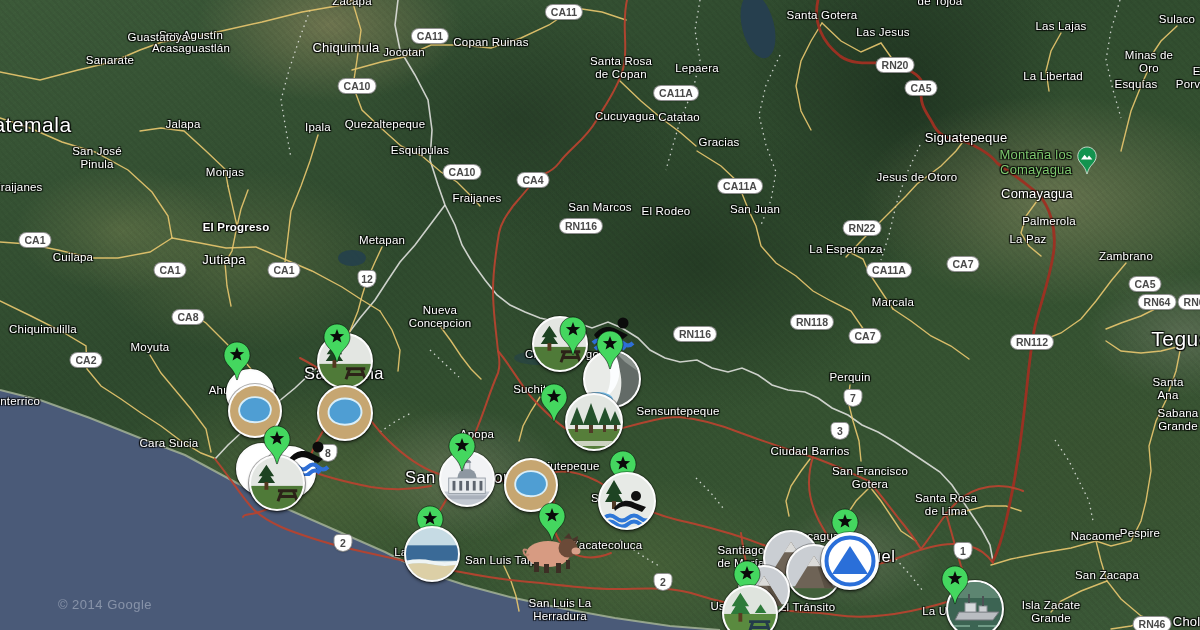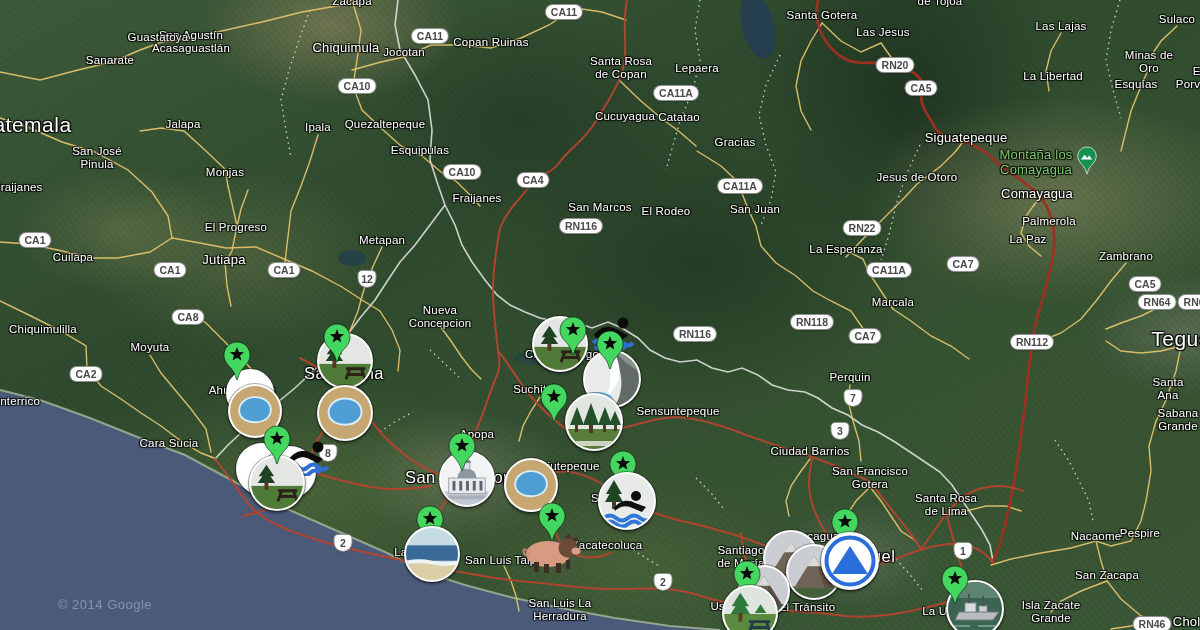--- a/index.html
+++ b/index.html
@@ -155,21 +155,21 @@
       <div class="lbl lbl-town" style="left: 110px; top: 61px;">Sanarate</div>
       <div class="lbl lbl-town" style="left: 352px; top: 2px;">Zacapa</div>
       <div class="lbl lbl-city" style="left: 346px; top: 48px;">Chiquimula</div>
       <div class="lbl lbl-town" style="left: 404px; top: 53px;">Jocotan</div>
       <div class="lbl lbl-town" style="left: 491px; top: 43px;">Copan Ruinas</div>
       <div class="lbl lbl-town" style="left: 621px; top: 68px;">Santa Rosa
 de Copan</div>
       <div class="lbl lbl-town" style="left: 697px; top: 69px;">Lepaera</div>
       <div class="lbl lbl-town" style="left: 625px; top: 117px;">Cucuyagua</div>
       <div class="lbl lbl-town" style="left: 679px; top: 118px;">Catatao</div>
-      <div class="lbl lbl-town" style="left: 713px; top: 143px; padding-left: 44px;">Gracias</div>
+      <div class="lbl lbl-town" style="left: 697px; top: 143px; padding-left: 44px;">Gracias</div>
       <div class="lbl lbl-town" style="left: 822px; top: 16px;">Santa Gotera</div>
       <div class="lbl lbl-town" style="left: 883px; top: 33px;">Las Jesus</div>
       <div class="lbl lbl-town" style="left: 940px; top: 2px;">de Tojoa</div>
       <div class="lbl lbl-town" style="left: 1061px; top: 27px; text-align: right;">Las Lajas</div>
       <div class="lbl lbl-town" style="left: 1177px; top: 20px;">Sulaco</div>
       <div class="lbl lbl-town" style="left: 1149px; top: 62px;">Minas de Oro</div>
       <div class="lbl lbl-town" style="left: 1136px; top: 85px;">Esquías</div>
       <div class="lbl lbl-town" style="left: 1198px; top: 78px;">El Porvenir</div>
       <div class="lbl lbl-town" style="left: 1053px; top: 77px;">La Libertad</div>
       <div class="lbl lbl-city" style="left: 966px; top: 138px;">Siguatepeque</div>
@@ -197,21 +197,21 @@
       <div class="lbl lbl-town" style="left: 385px; top: 125px;">Quezaltepeque</div>
       <div class="lbl lbl-town" style="left: 420px; top: 151px;">Esquipulas</div>
       <div class="lbl lbl-town" style="left: 477px; top: 199px;">Fraijanes</div>
       <div class="lbl lbl-town" style="left: 562px; top: 208px; margin-left: 38px;">San Marcos</div>
       <div class="lbl lbl-town" style="left: 666px; top: 212px;">El Rodeo</div>
       <div class="lbl lbl-town" style="left: 755px; top: 210px;">San Juan</div>
       <div class="lbl lbl-town" style="left: 846px; top: 250px;">La Esperanza</div>
       <div class="lbl lbl-town" style="left: 893px; top: 303px;">Marcala</div>
       <div class="lbl lbl-town" style="left: 850px; top: 378px;">Perquin</div>
       <div class="lbl lbl-town" style="left: 73px; top: 258px;">Cuilapa</div>
-      <div class="lbl lbl-town" style="left: 236px; top: 228px;">El Progreso</div>
+      <div class="lbl lbl-town" style="left: 236px; top: 228px; font-weight: bold;">El Progreso</div>
       <div class="lbl lbl-city" style="left: 224px; top: 260px;">Jutiapa</div>
       <div class="lbl lbl-town" style="left: 382px; top: 241px;">Metapan</div>
       <div class="lbl lbl-town" style="left: 43px; top: 330px;">Chiquimulilla</div>
       <div class="lbl lbl-town" style="left: 150px; top: 348px;">Moyuta</div>
       <div class="lbl lbl-town" style="left: 12px; top: 402px;">Monterrico</div>
       <div class="lbl lbl-town" style="left: 440px; top: 317px;">Nueva
 Concepcion</div>
       <div class="lbl lbl-town" style="left: 169px; top: 444px;">Cara Sucia</div>
       <div class="lbl lbl-town" style="left: 242px; top: 391px;">Ahuachapán</div>
       <div class="lbl lbl-big" style="left: 344px; top: 373px;">Santa Ana</div>
@@ -260,21 +260,21 @@
       <div class="shield" style="left: 963px; top: 264px;">CA7</div>
       <div class="shield" style="left: 1145px; top: 284px;">CA5</div>
       <div class="shield" style="left: 1157px; top: 302px;">RN64</div>
       <div class="shield" style="left: 1197px; top: 302px;">RN64</div>
       <div class="shield" style="left: 1032px; top: 342px;">RN112</div>
       <div class="shield" style="left: 1152px; top: 624px;">RN46</div>
       <div class="shield" style="left: 35px; top: 240px;">CA1</div>
       <div class="shield" style="left: 170px; top: 270px;">CA1</div>
       <div class="shield" style="left: 284px; top: 270px;">CA1</div>
       <div class="shield" style="left: 188px; top: 317px;">CA8</div>
-      <div class="shield" style="left: 86px; top: 374px; border-radius: 6px;">CA2</div>
+      <div class="shield" style="left: 86px; top: 360px;">CA2</div>
       <div class="us-shield" style="left: 367px; top: 279px;">12</div>
       <div class="us-shield" style="left: 853px; top: 398px;">7</div>
       <div class="us-shield" style="left: 328px; top: 453px;">8</div>
       <div class="us-shield" style="left: 343px; top: 543px;">2</div>
       <div class="us-shield" style="left: 663px; top: 582px;">2</div>
       <div class="us-shield" style="left: 840px; top: 431px;">3</div>
       <div class="us-shield" style="left: 963px; top: 551px;">1</div>
     </div>
   <div id="markers">
       <div class="poi" style="left: 226px; top: 369px; width: 44px; height: 44px;"></div>

